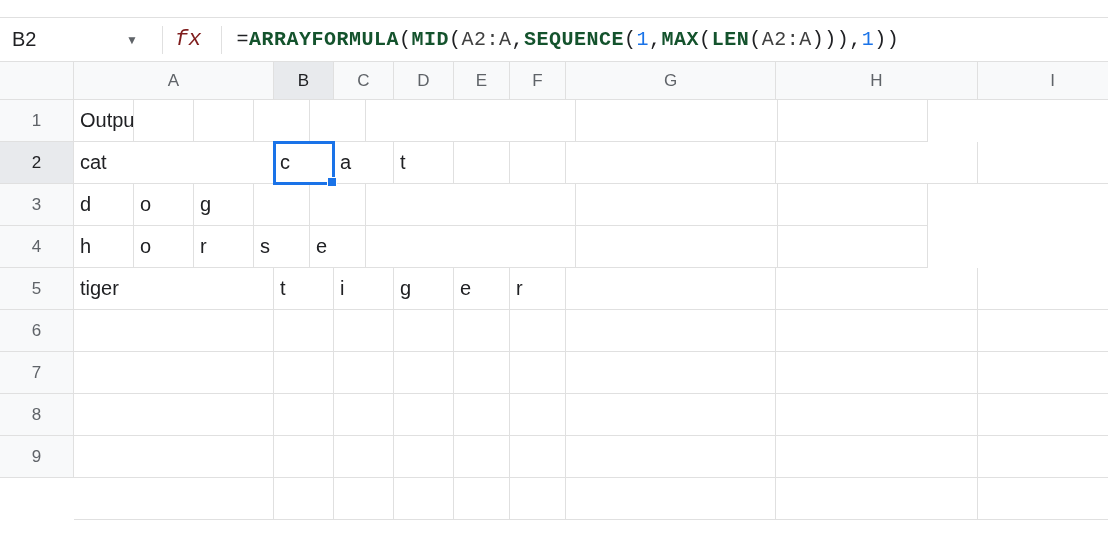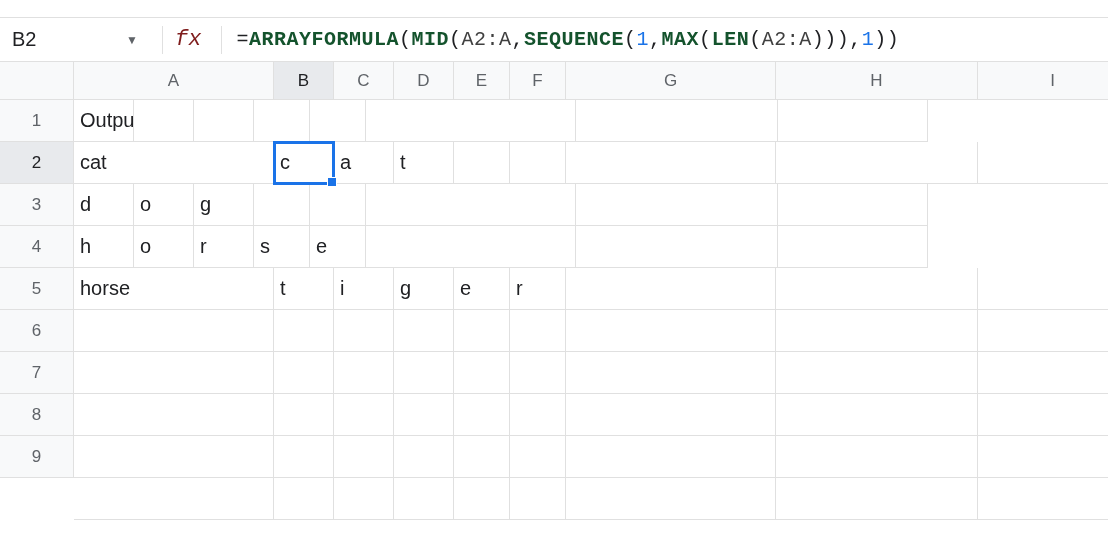--- a/index.html
+++ b/index.html
@@ -227,21 +227,21 @@
           <div class="cell w-B h-row">h</div>
           <div class="cell w-C h-row">o</div>
           <div class="cell w-D h-row">r</div>
           <div class="cell w-E h-row">s</div>
           <div class="cell w-F h-row">e</div>
           <div class="cell w-G h-row"></div>
           <div class="cell w-H h-row"></div>
           <div class="cell w-I h-row"></div>
         </div>
         <div class="row">
-          <div class="cell w-A h-row">horse</div>
+          <div class="cell w-A h-row">tiger</div>
           <div class="cell w-B h-row">t</div>
           <div class="cell w-C h-row">i</div>
           <div class="cell w-D h-row">g</div>
           <div class="cell w-E h-row">e</div>
           <div class="cell w-F h-row">r</div>
           <div class="cell w-G h-row"></div>
           <div class="cell w-H h-row"></div>
           <div class="cell w-I h-row"></div>
         </div>
         <div class="row">

